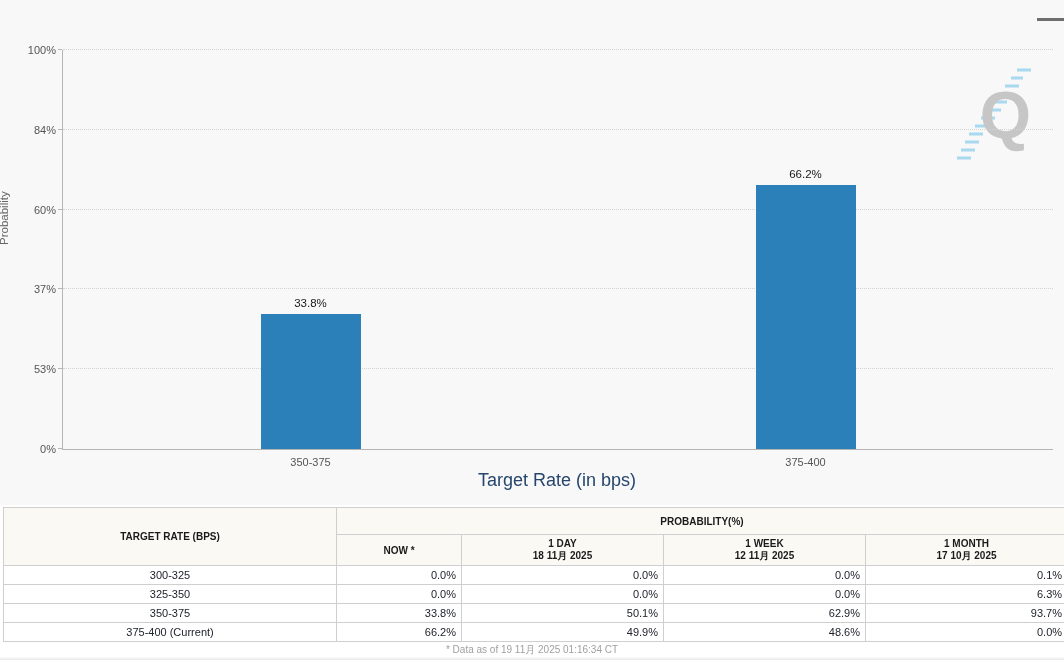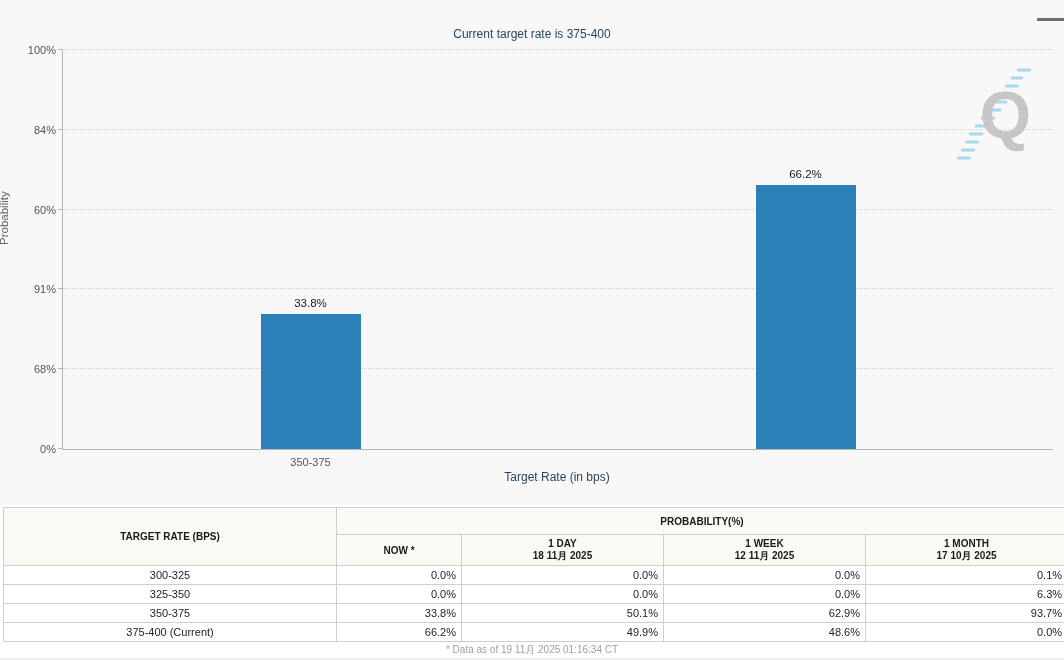--- a/index.html
+++ b/index.html
@@ -43,21 +43,21 @@
   .bar-label{
     position:absolute;left:0;width:100%;text-align:center;
     font-size:11.5px;color:#1a1a1a;
   }
   .x-label{
     position:absolute;top:calc(100% + 7px);left:0;width:100%;text-align:center;
     font-size:11px;color:#555;
   }
   .x-axis-title{
     position:absolute;left:62px;width:990px;top:470px;text-align:center;
-    font-size:12px;color:var(--subtitle-color,#26466d);
+    font-size:18px;color:var(--subtitle-color,#26466d);
   }
   .y-axis-title{
     position:absolute;left:-2px;top:245px;
     transform:rotate(-90deg);transform-origin:left top;
     font-size:11.5px;color:#666;
   }
   .watermark{position:absolute;right:14px;top:14px;width:84px;height:110px;}
   .watermark svg{display:block;}
   .wm-q{
     position:absolute;right:8px;top:18px;
@@ -100,29 +100,28 @@
 </style>
 </head>
 <body>
 
 <div class="chart-section">
   <button class="menu-btn" aria-label="menu">
     <span class="bar"></span>
     <span class="bar"></span>
     <span class="bar"></span>
   </button>
-  <div class="chart-subtitle">Current target rate is 375-400</div>
 
   <div class="y-axis-title">Probability</div>
   <div class="y-axis-labels">
       <div class="ytick-label" style="bottom: 0%;">0%</div>
       <div class="ytick-mark" style="bottom: 0%;"></div>
-      <div class="ytick-label" style="bottom: 20%;">68%</div>
+      <div class="ytick-label" style="bottom: 20%;">53%</div>
       <div class="ytick-mark" style="bottom: 20%;"></div>
-      <div class="ytick-label" style="bottom: 40%;">91%</div>
+      <div class="ytick-label" style="bottom: 40%;">37%</div>
       <div class="ytick-mark" style="bottom: 40%;"></div>
       <div class="ytick-label" style="bottom: 60%; padding-left: 40px;">60%</div>
       <div class="ytick-mark" style="bottom: 60%;"></div>
       <div class="ytick-label" style="bottom: 80%;">84%</div>
       <div class="ytick-mark" style="bottom: 80%;"></div>
       <div class="ytick-label" style="bottom: 100%;">100%</div>
       <div class="ytick-mark" style="bottom: 100%;"></div>
     </div>
 
   <div class="plot-area">
@@ -151,20 +150,21 @@
       <div class="gridline" style="bottom: 80%;"></div>
       <div class="gridline" style="bottom: 100%;"></div>
       <div class="slot" style="left: 0%; width: 50%;">
         <div class="bar" style="height: 33.8%;"></div>
         <div class="bar-label" style="bottom: calc(33.8% + 5px);">33.8%</div>
         <div class="x-label">350-375</div>
       </div>
       <div class="slot" style="left: 50%; width: 50%;">
         <div class="bar" style="height: 66.2%;"></div>
         <div class="bar-label" style="bottom: calc(66.2% + 5px);">66.2%</div>
+        <div class="x-label">375-400</div>
       </div>
     </div>
 
   <div class="x-axis-title">Target Rate (in bps)</div>
 </div>
 
 <div class="table-wrap">
   <table class="prob">
     <colgroup>
       <col class="c-rate">

